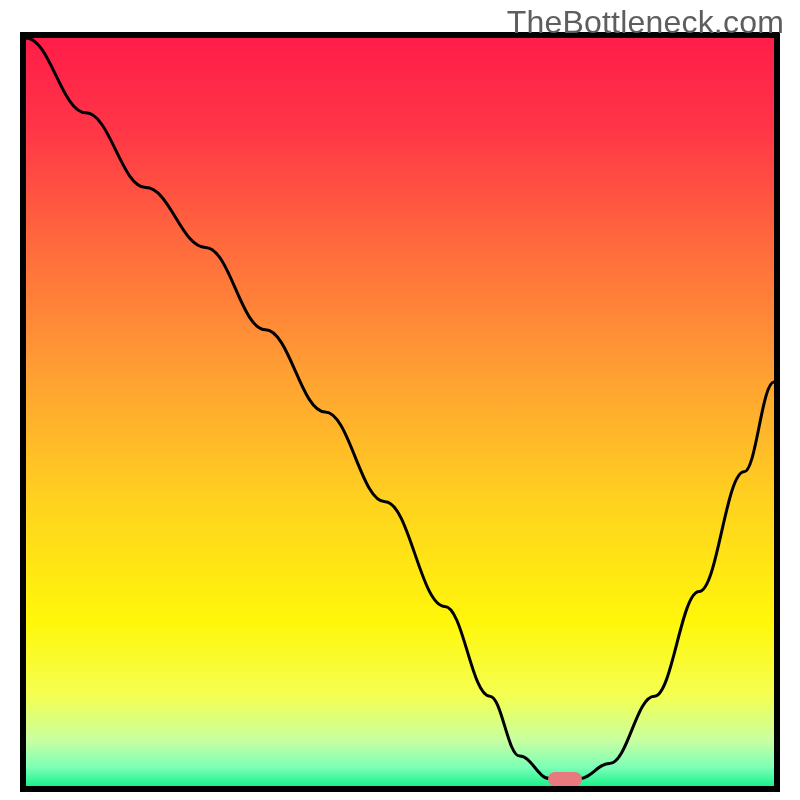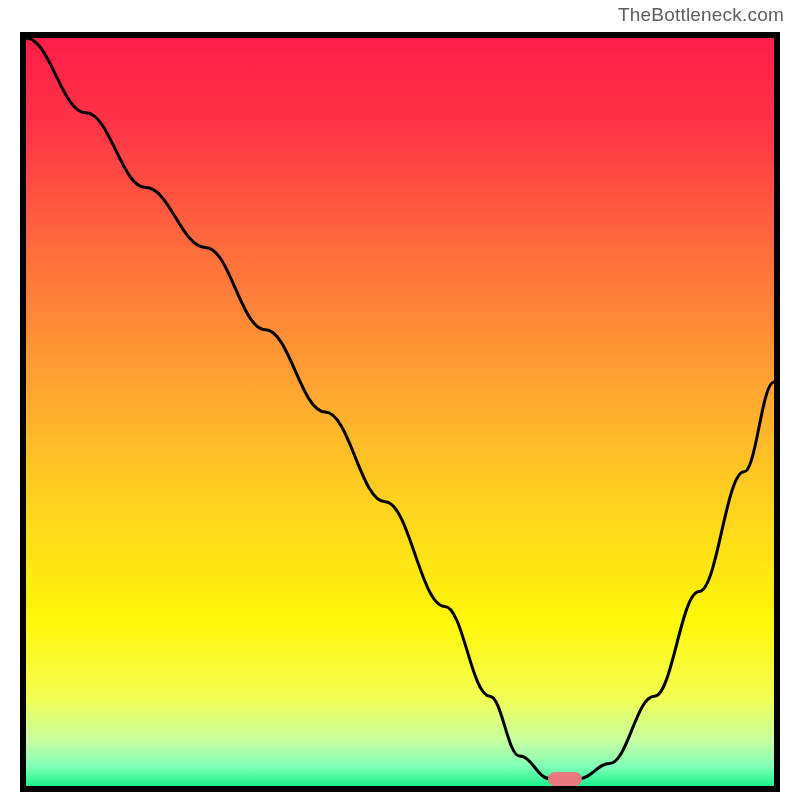--- a/index.html
+++ b/index.html
@@ -13,21 +13,21 @@
   .frame {
     position: relative;
     width: 800px;
     height: 800px;
     background: #ffffff;
   }
   .watermark {
     position: absolute;
     top: 4px;
     right: 16px;
-    font-size: 19px;
+    font-size: 32px;
     font-weight: 500;
     color: #5e5e5e;
     letter-spacing: 0.2px;
     z-index: 10;
   }
   .plot {
     position: absolute;
     left: 20px;
     top: 32px;
     width: 760px;

